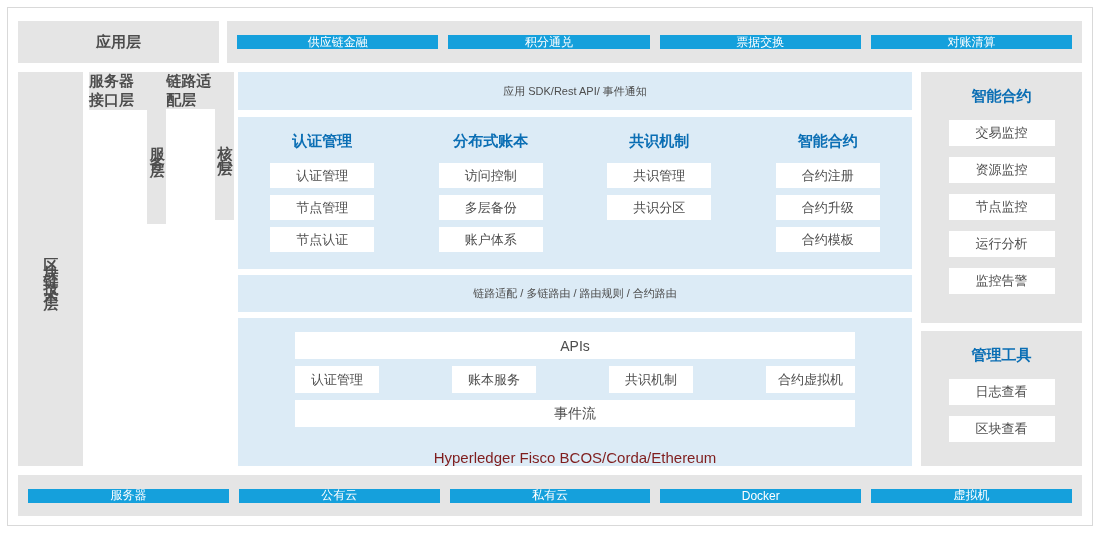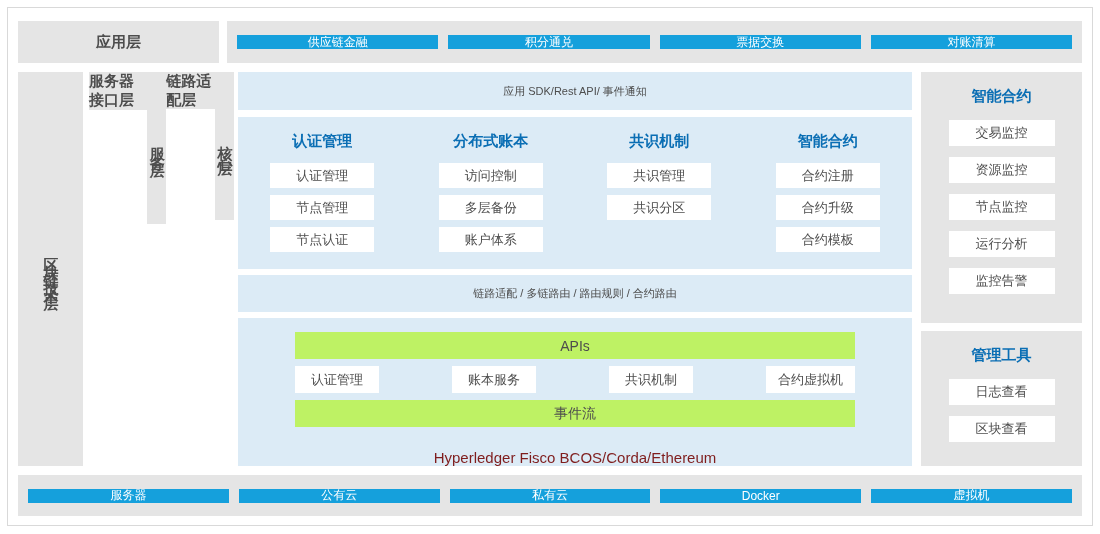--- a/index.html
+++ b/index.html
@@ -55,21 +55,21 @@
   .wbox {
     width:104px; height:25px; background:#ffffff; margin-bottom:7px;
     display:flex; align-items:center; justify-content:center;
     font-size:13px; color:#4d4d4d;
   }
   .panel-core {
     height:148px; background:#dcebf6; padding:14px 57px 0 57px;
     display:flex; flex-direction:column;
   }
   .core-bar {
-    height:27px; background:#bef264; margin-bottom:7px;
+    height:27px; background:#ffffff; margin-bottom:7px;
     display:flex; align-items:center; justify-content:center;
     font-size:14px; color:#4d4d4d;
   }
   .core-modules { display:flex; justify-content:space-between; margin-bottom:7px; }
   .core-mod {
     min-width:84px; height:27px; background:#ffffff; padding:0 12px;
     display:flex; align-items:center; justify-content:center;
     font-size:13px; color:#4d4d4d;
   }
   .core-platforms { text-align:center; font-size:15px; color:#7f1d1d; margin-top:15px; }

